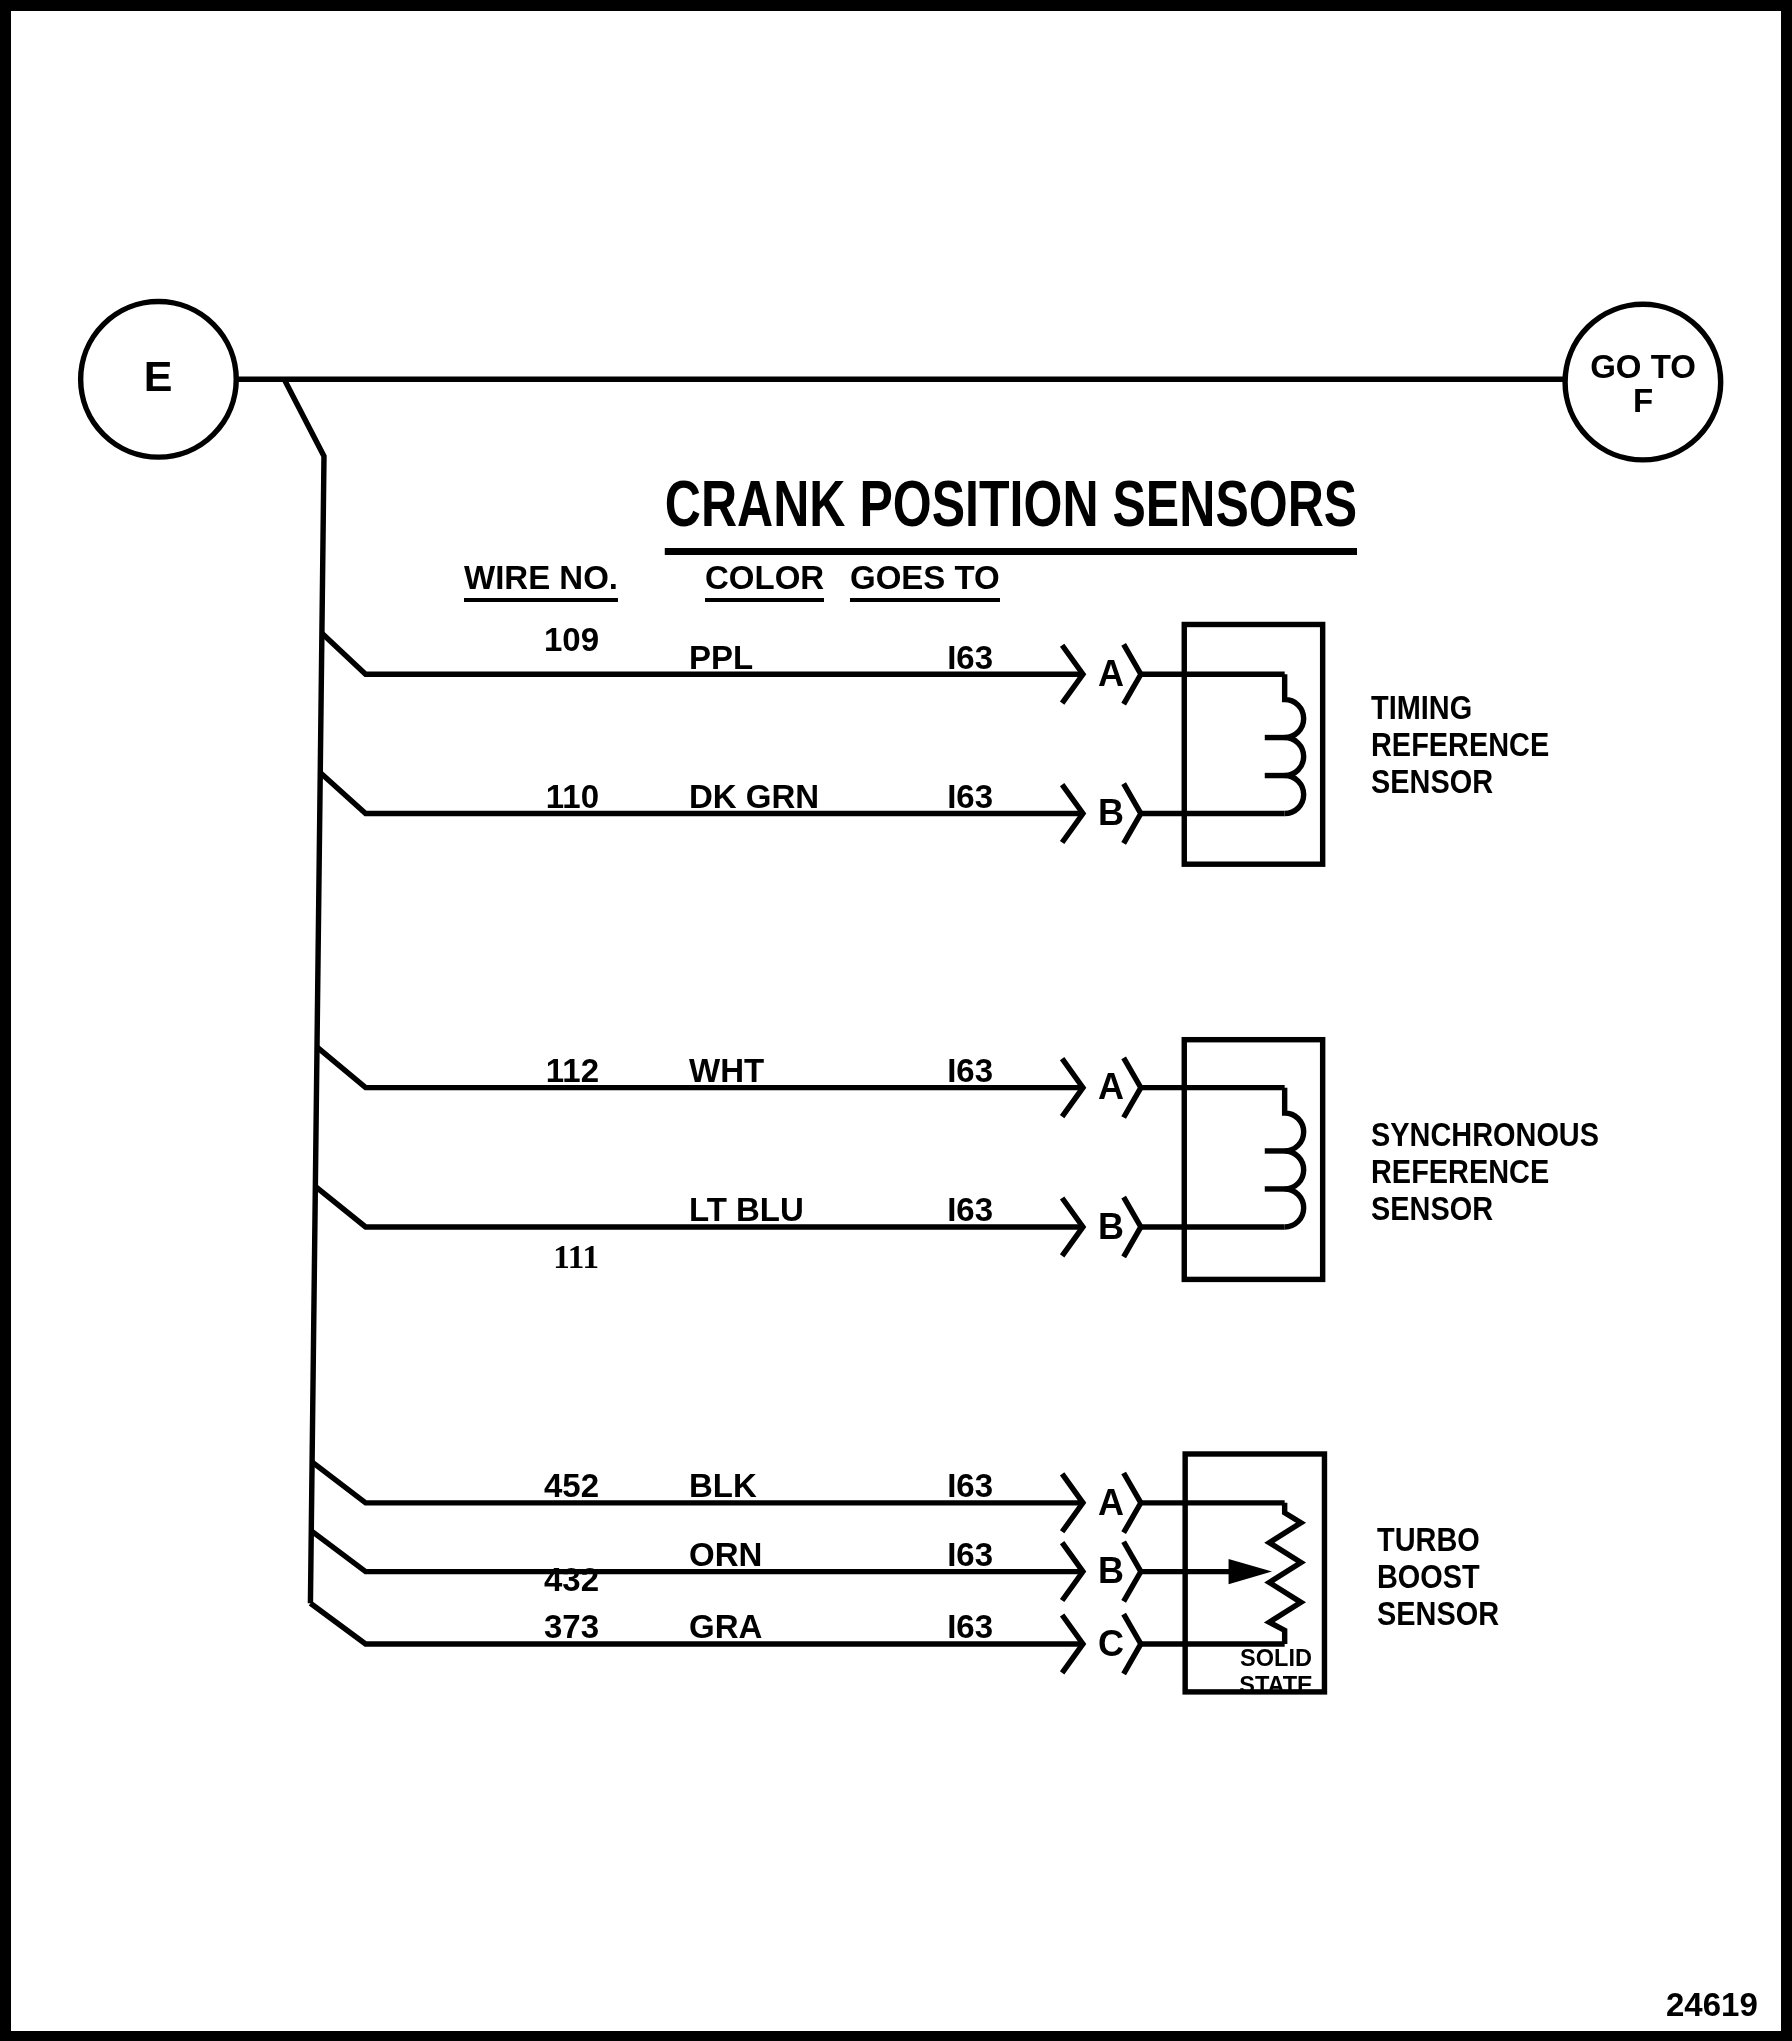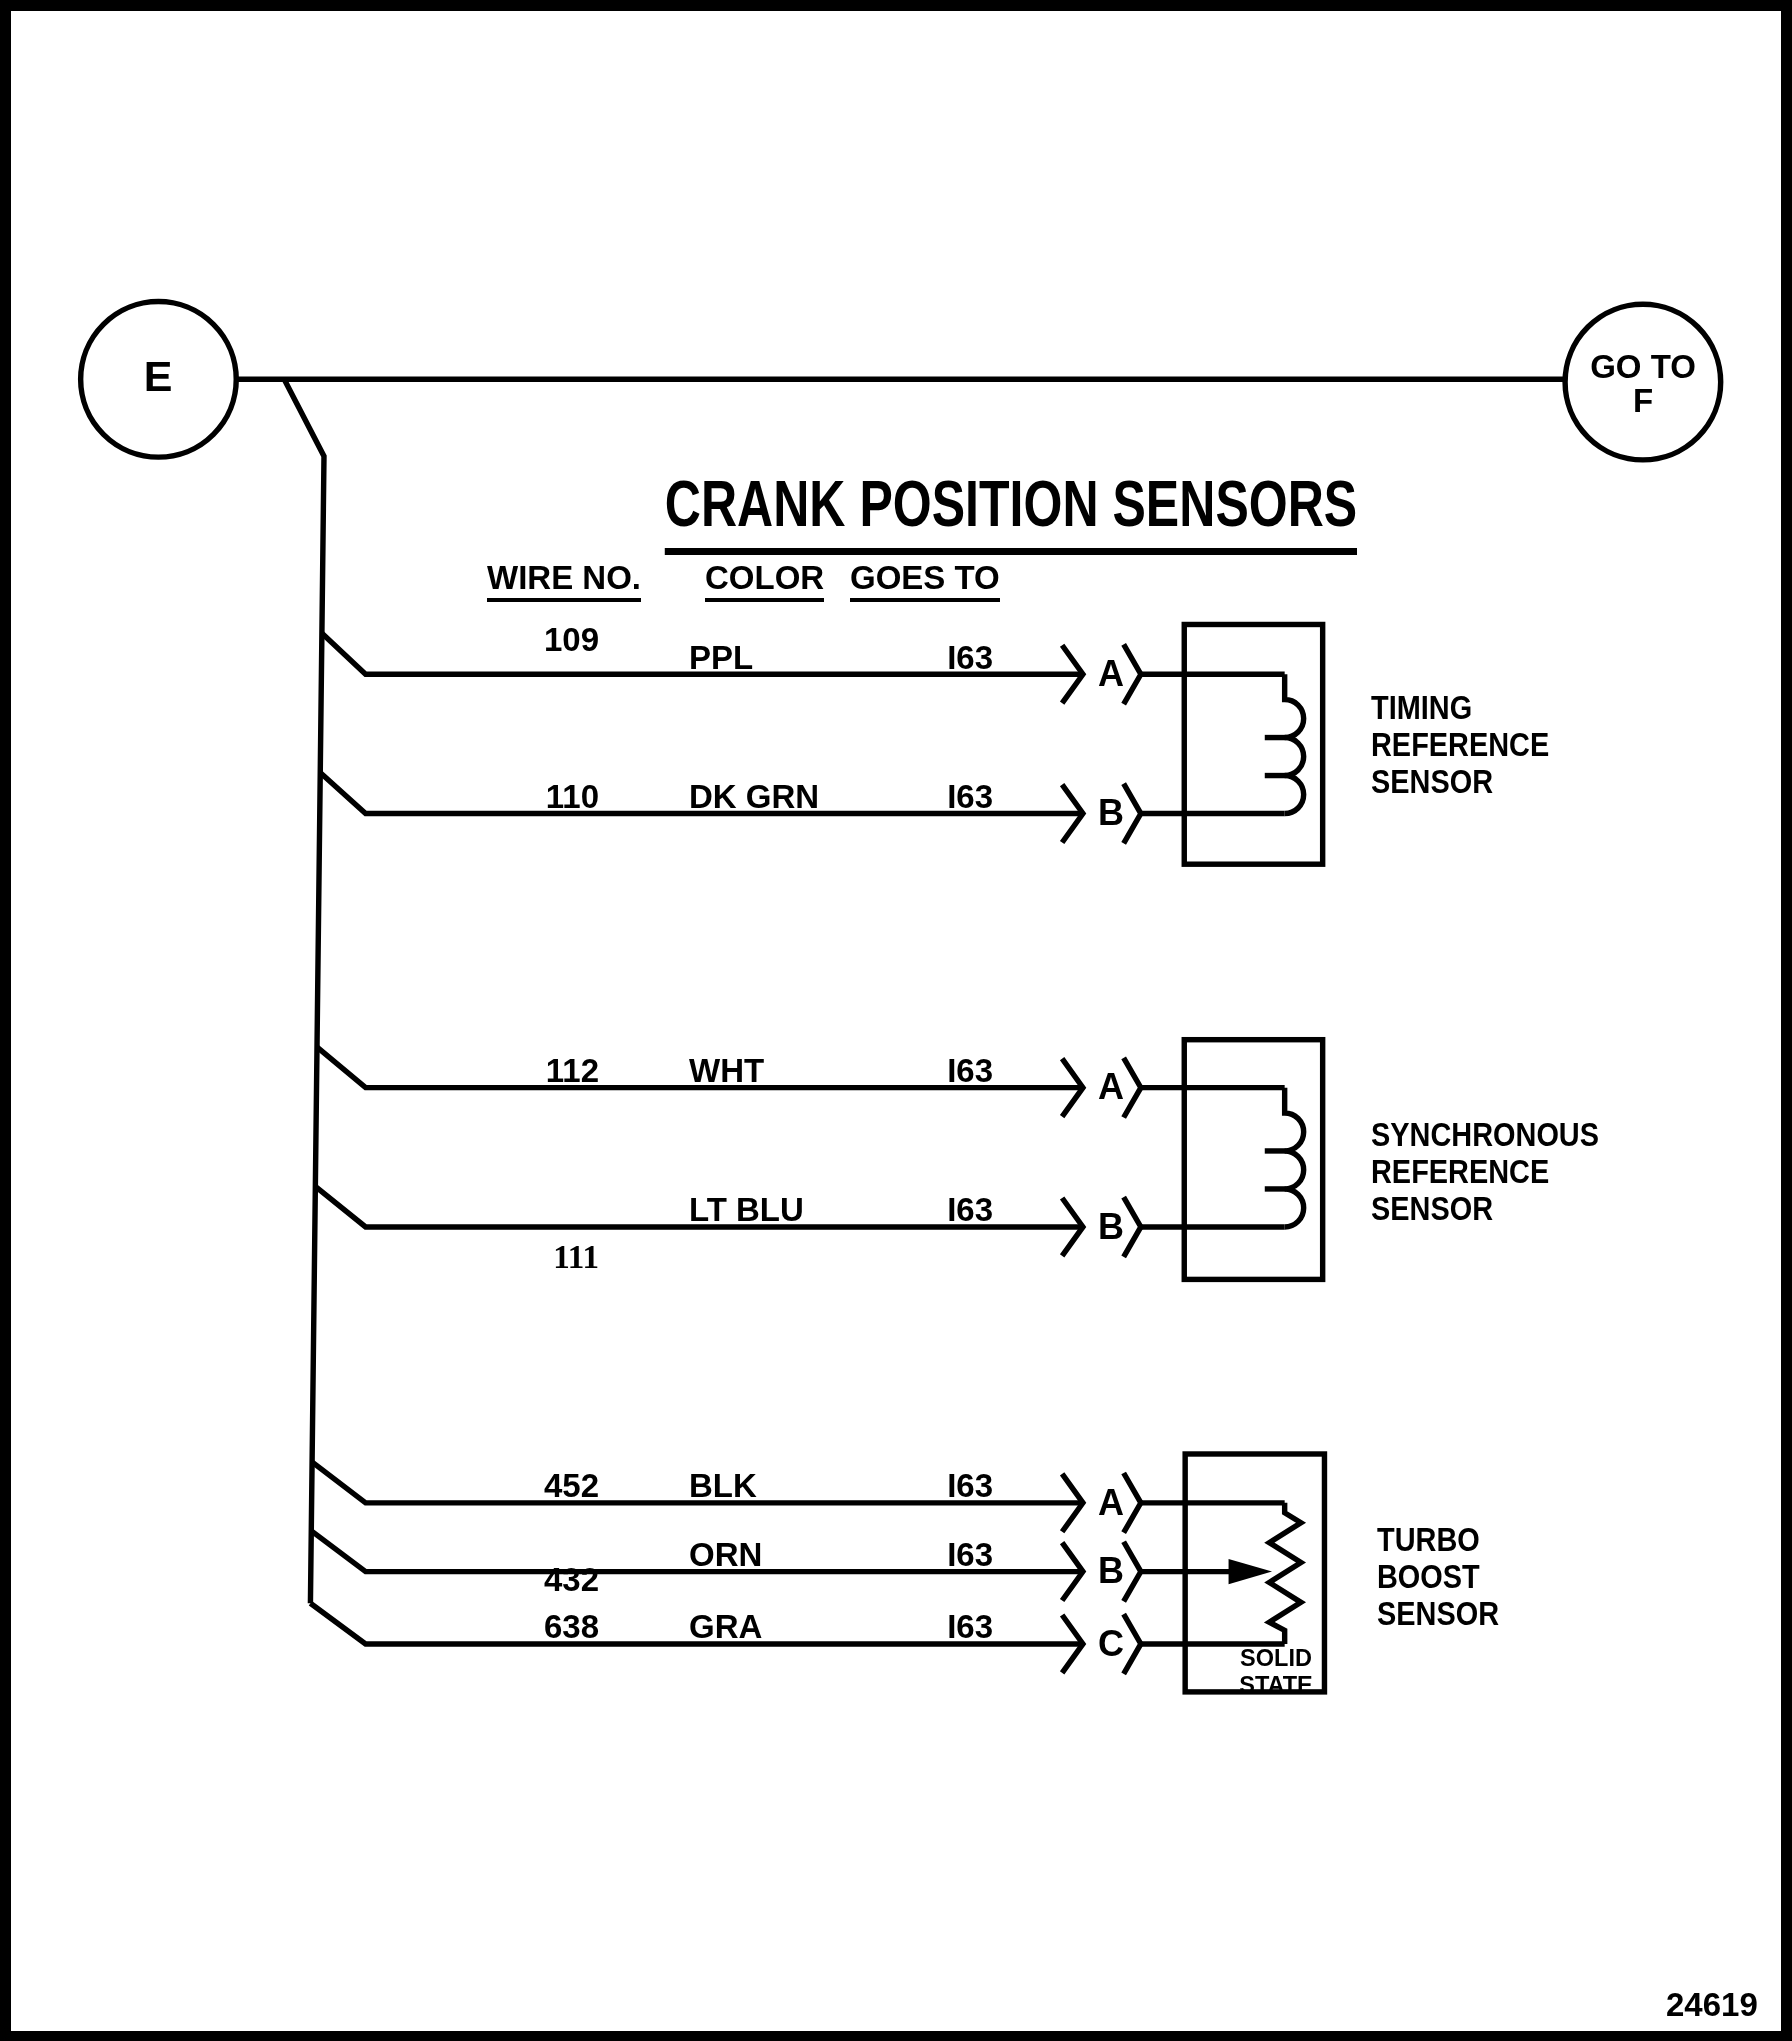--- a/index.html
+++ b/index.html
@@ -130,21 +130,21 @@
   </svg>
 
   <div class="t node-label" style="left:147px;top:365px;">E</div>
   <div class="t node-label-multi" style="left:1632px;top:373px;">
     <span>GO TO</span>
     <span>F</span>
   </div>
 
   <div class="t page-title" style="left:1000px;top:460px;">CRANK POSITION SENSORS</div>
 
-  <div class="t col-header" style="left:476px;top:550px;text-align:right;">WIRE NO.</div>
+  <div class="t col-header" style="left:453px;top:550px;text-align:right;">WIRE NO.</div>
   <div class="t col-header" style="left:681px;top:550px;margin-left:13px;">COLOR</div>
   <div class="t col-header" style="left:839px;top:550px;">GOES TO</div>
 
   <div class="t wire-no" style="left:452px;top:612px;">109</div>
   <div class="t" style="left:678px;top:630px;">PPL</div>
   <div class="t wire-goes" style="left:892px;top:630px;">I63</div>
   <div class="t pin" style="left:1100px;top:663px;">A</div>
 
   <div class="t wire-no" style="left:452px;top:769px;">110</div>
   <div class="t" style="left:678px;top:769px;">DK GRN</div>
@@ -164,21 +164,21 @@
   <div class="t wire-no" style="left:452px;top:1458px;">452</div>
   <div class="t" style="left:678px;top:1458px;">BLK</div>
   <div class="t wire-goes" style="left:892px;top:1458px;">I63</div>
   <div class="t pin" style="left:1100px;top:1492px;">A</div>
 
   <div class="t wire-no" style="left:452px;top:1527px;margin-top:25px;">432</div>
   <div class="t" style="left:678px;top:1527px;">ORN</div>
   <div class="t wire-goes" style="left:892px;top:1527px;">I63</div>
   <div class="t pin" style="left:1100px;top:1560px;">B</div>
 
-  <div class="t wire-no" style="left:452px;top:1599px;">638</div>
+  <div class="t wire-no" style="left:452px;top:1599px;">373</div>
   <div class="t" style="left:678px;top:1599px;">GRA</div>
   <div class="t wire-goes" style="left:892px;top:1599px;">I63</div>
   <div class="t pin" style="left:1100px;top:1633px;">C</div>
 
   <div class="t sensor-name" style="left:1360px;top:678px;">
     <span>TIMING</span>
     <span>REFERENCE</span>
     <span>SENSOR</span>
   </div>
   <div class="t sensor-name" style="left:1360px;top:1105px;">

